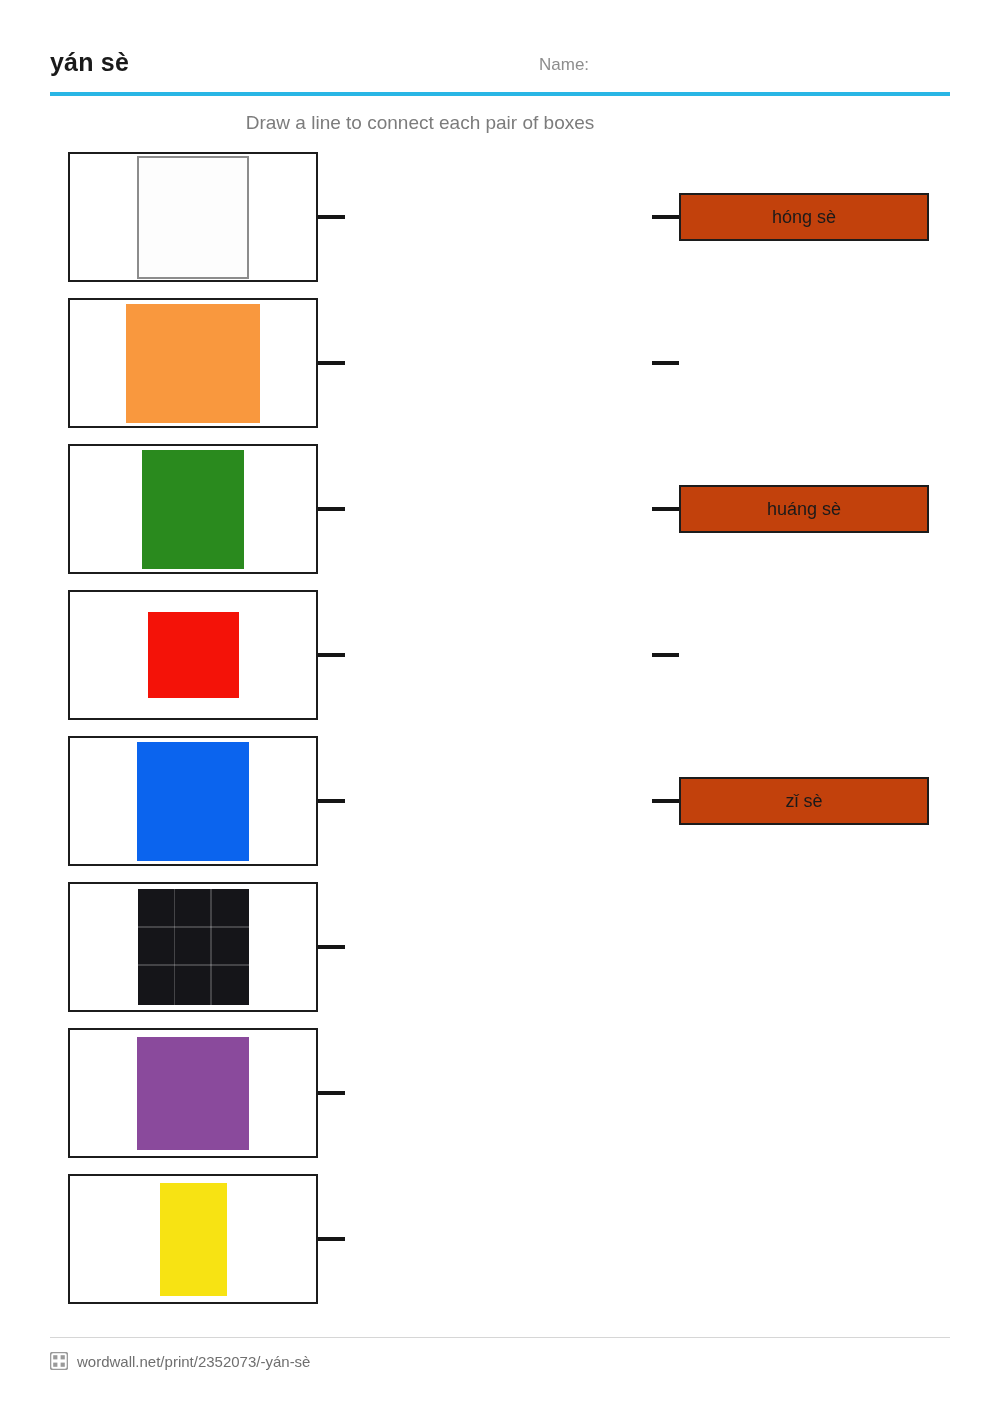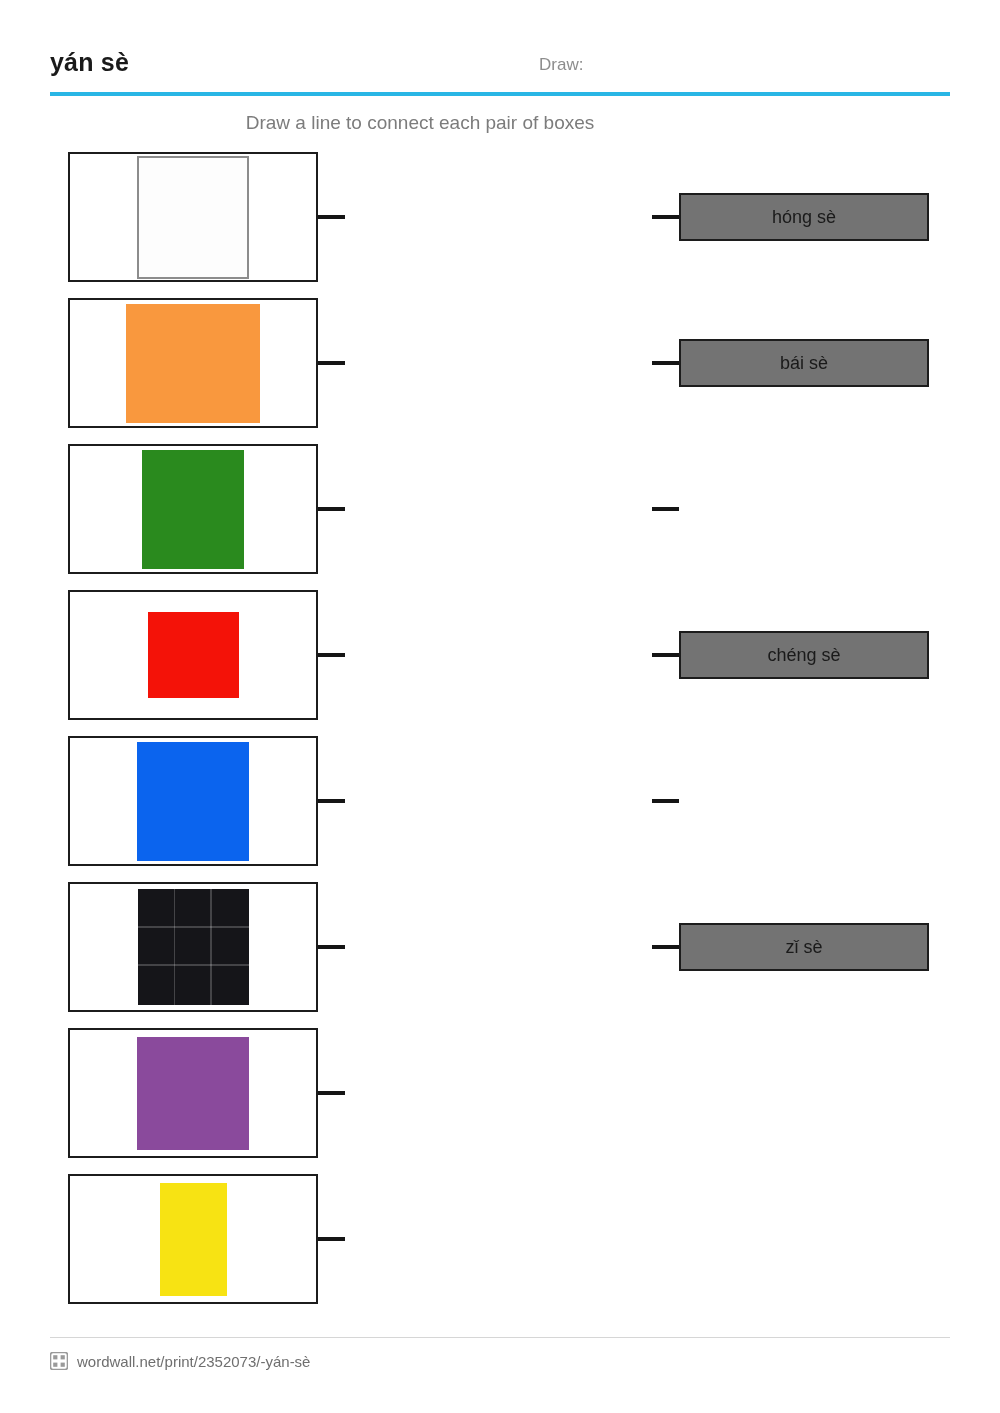--- a/index.html
+++ b/index.html
@@ -127,21 +127,21 @@
     height: 146px;
   }
   .word-box {
     position: absolute;
     left: 0;
     top: 41px;
     width: 250px;
     height: 48px;
     border: 2px solid #1c1c1c;
     box-sizing: border-box;
-    background: #737373;
+    background: #c2410c;
     display: flex;
     align-items: center;
     justify-content: center;
     font-size: 18px;
     color: #1a1a1a;
   }
 
   
   .stub {
     position: absolute;
@@ -189,21 +189,21 @@
     width: 18px;
     height: 18px;
     flex: 0 0 18px;
   }
 </style>
 </head>
 <body>
 
 <div class="header">
   <div class="title">yán sè</div>
-  <div class="name-label">Draw:</div>
+  <div class="name-label">Name:</div>
 </div>
 
 <div class="instruction">Draw a line to connect each pair of boxes</div>
 
 <div class="left-col">
     <div class="pic-row">
       <div class="pic-box">
         <span class="swatch swatch-white" style="width: 112px; height: 123px; background: rgb(253, 253, 253);"></span>
       </div>
       <span class="stub stub-right"></span>
@@ -251,28 +251,24 @@
       <span class="stub stub-right"></span>
     </div>
   </div>
 
 <div class="right-col">
     <div class="word-row">
       <div class="word-box">hóng sè</div>
       <span class="stub stub-left"></span>
     </div>
     <div class="word-row">
-      <div class="word-box">bái sè</div>
-      <span class="stub stub-left"></span>
-    </div>
-    <div class="word-row">
-      <span class="stub stub-left"></span>
-    </div>
-    <div class="word-row">
-      <div class="word-box">chéng sè</div>
+      <span class="stub stub-left"></span>
+    </div>
+    <div class="word-row">
+      <div class="word-box">huáng sè</div>
       <span class="stub stub-left"></span>
     </div>
     <div class="word-row">
       <span class="stub stub-left"></span>
     </div>
     <div class="word-row">
       <div class="word-box">zǐ sè</div>
       <span class="stub stub-left"></span>
     </div>
   </div>

